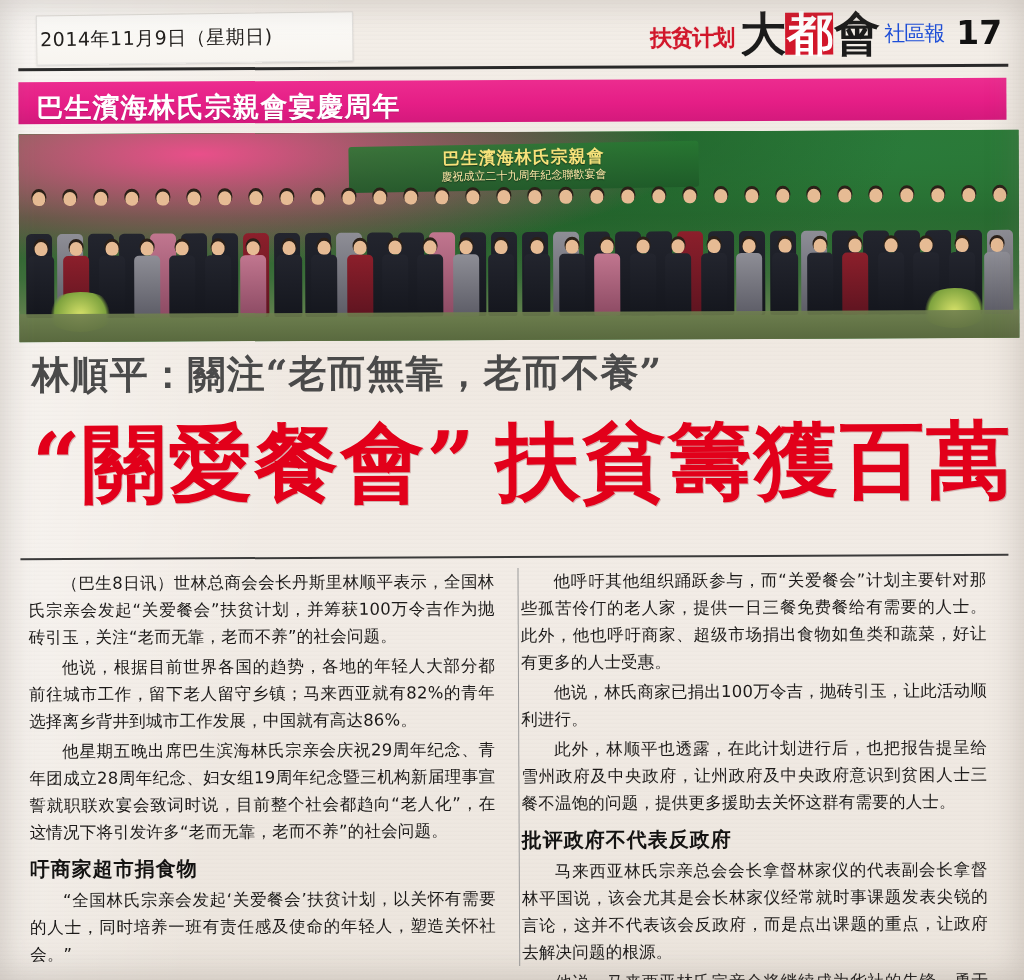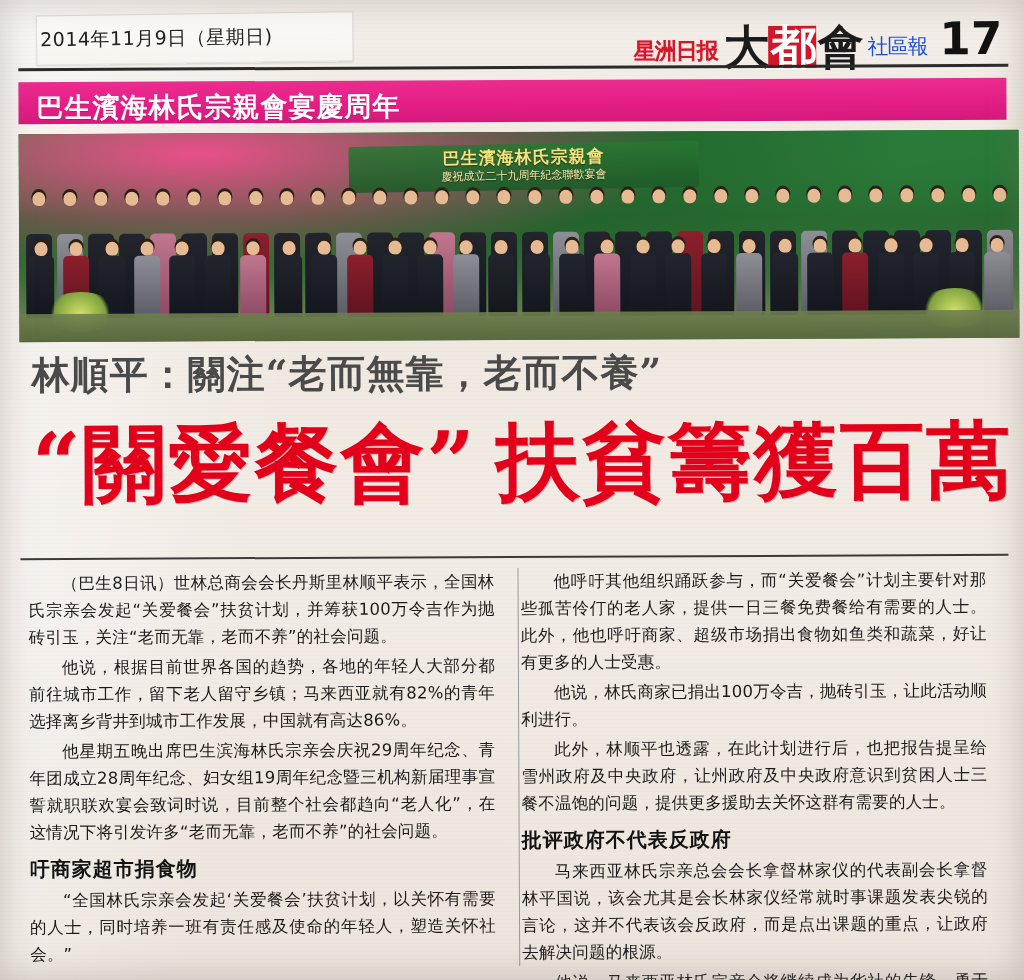--- a/index.html
+++ b/index.html
@@ -89,21 +89,21 @@
     padding: 0 2px;
     margin: 0 1px;
   }
   .mast-sub {
     font-size: 21px;
     color: #1d4ed8;
     padding-bottom: 7px;
     letter-spacing: -1px;
   }
   .mast-page {
-    font-size: 45px;
+    font-size: 33px;
     font-weight: bold;
     color: #111;
     padding-bottom: 2px;
     padding-left: 6px;
   }
   
   .rule-top {
     position: absolute;
     left: 18px;
     right: 16px;
@@ -323,21 +323,21 @@
 
 <div id="page">
   <div class="paper"></div>
 
   <div class="tilt">
 
     <div class="date-strip"></div>
     <div class="date-text">2014年11月9日（星期日)</div>
 
     <div class="masthead">
-      <div class="mast-logo">星洲日报</div>
+      <div class="mast-logo">扶贫计划</div>
       <div class="mast-big">
         <span>大</span>
         <span class="boxed">都</span>
         <span>會</span>
       </div>
       <div class="mast-sub">社區報</div>
       <div class="mast-page">17</div>
     </div>
 
     <div class="rule-top"></div>

